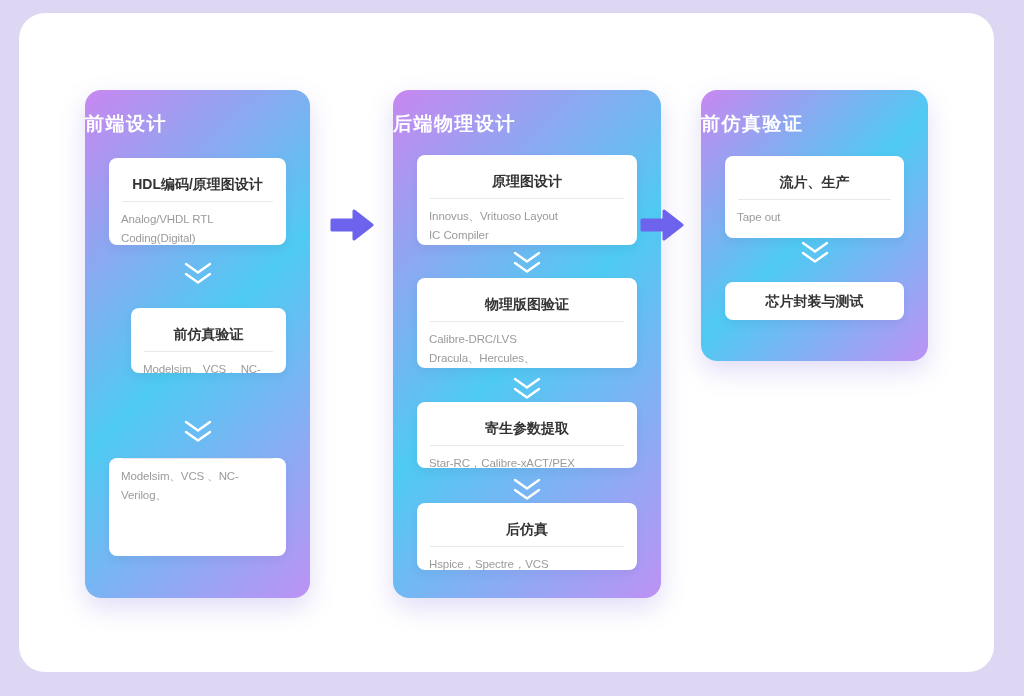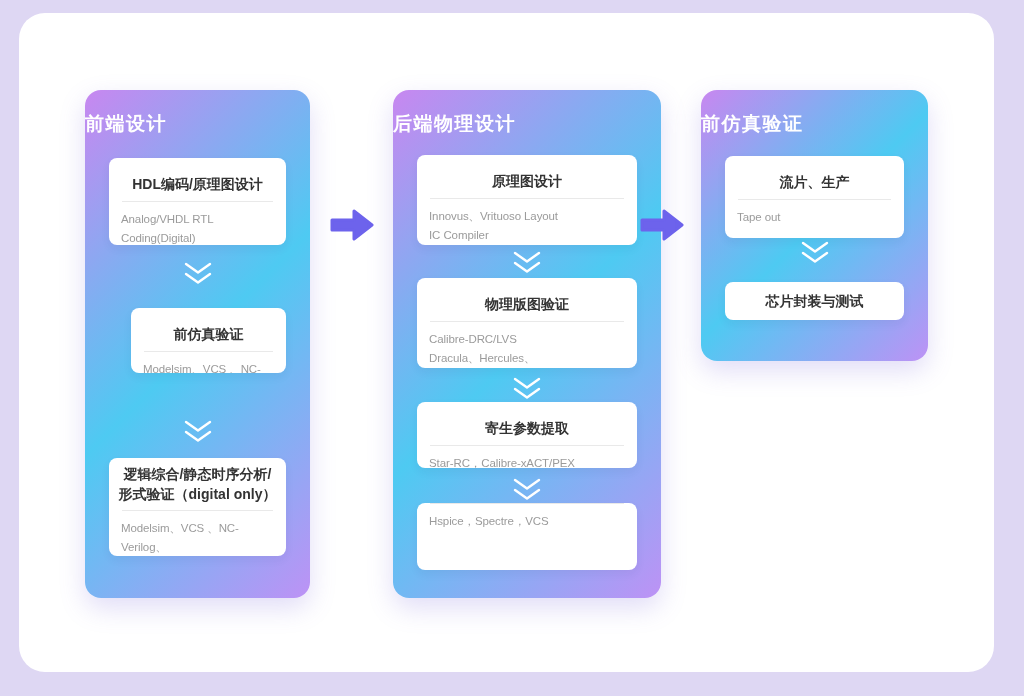--- a/index.html
+++ b/index.html
@@ -123,22 +123,20 @@
       <div>HSpice、Verdi、Spectre</div>
     </div>
   </div>
 
   <svg class="chev" style="top:330px;" viewBox="0 0 30 23">
     <path d="M3 2 L15 10.5 L27 2" fill="none" stroke="#ffffff" stroke-width="2.4" stroke-linecap="round" stroke-linejoin="round"></path>
     <path d="M3 12 L15 20.5 L27 12" fill="none" stroke="#ffffff" stroke-width="2.4" stroke-linecap="round" stroke-linejoin="round"></path>
   </svg>
 
   <div class="card tight" style="top:368px; height:98px;">
-    <div class="card-title">逻辑综合/静态时序分析/
-形式验证（digital only）</div>
     <div class="divider"></div>
     <div class="card-desc">
       <div>Modelsim、VCS 、NC-Verilog、</div>
 
     </div>
   </div>
 </section>
 
 <svg class="flow-arrow" style="left:330px; top:207px;" viewBox="0 0 44 36">
   <path d="M2 13 H24 V4 L42 18 L24 32 V23 H2 Z" fill="var(--flow-arrow, #6d63ec)" stroke="var(--flow-arrow, #6d63ec)" stroke-width="3" stroke-linejoin="round"></path>
@@ -182,20 +180,21 @@
       <div>Star-RC，Calibre-xACT/PEX</div>
     </div>
   </div>
 
   <svg class="chev" style="top:388px;" viewBox="0 0 30 23">
     <path d="M3 2 L15 10.5 L27 2" fill="none" stroke="#ffffff" stroke-width="2.4" stroke-linecap="round" stroke-linejoin="round"></path>
     <path d="M3 12 L15 20.5 L27 12" fill="none" stroke="#ffffff" stroke-width="2.4" stroke-linecap="round" stroke-linejoin="round"></path>
   </svg>
 
   <div class="card" style="top:413px; height:67px;">
+    <div class="card-title">后仿真</div>
     <div class="divider"></div>
     <div class="card-desc center">
       <div>Hspice，Spectre，VCS</div>
     </div>
   </div>
 </section>
 
 <svg class="flow-arrow" style="left:640px; top:207px;" viewBox="0 0 44 36">
   <path d="M2 13 H24 V4 L42 18 L24 32 V23 H2 Z" fill="var(--flow-arrow, #6d63ec)" stroke="var(--flow-arrow, #6d63ec)" stroke-width="3" stroke-linejoin="round"></path>
 </svg>

